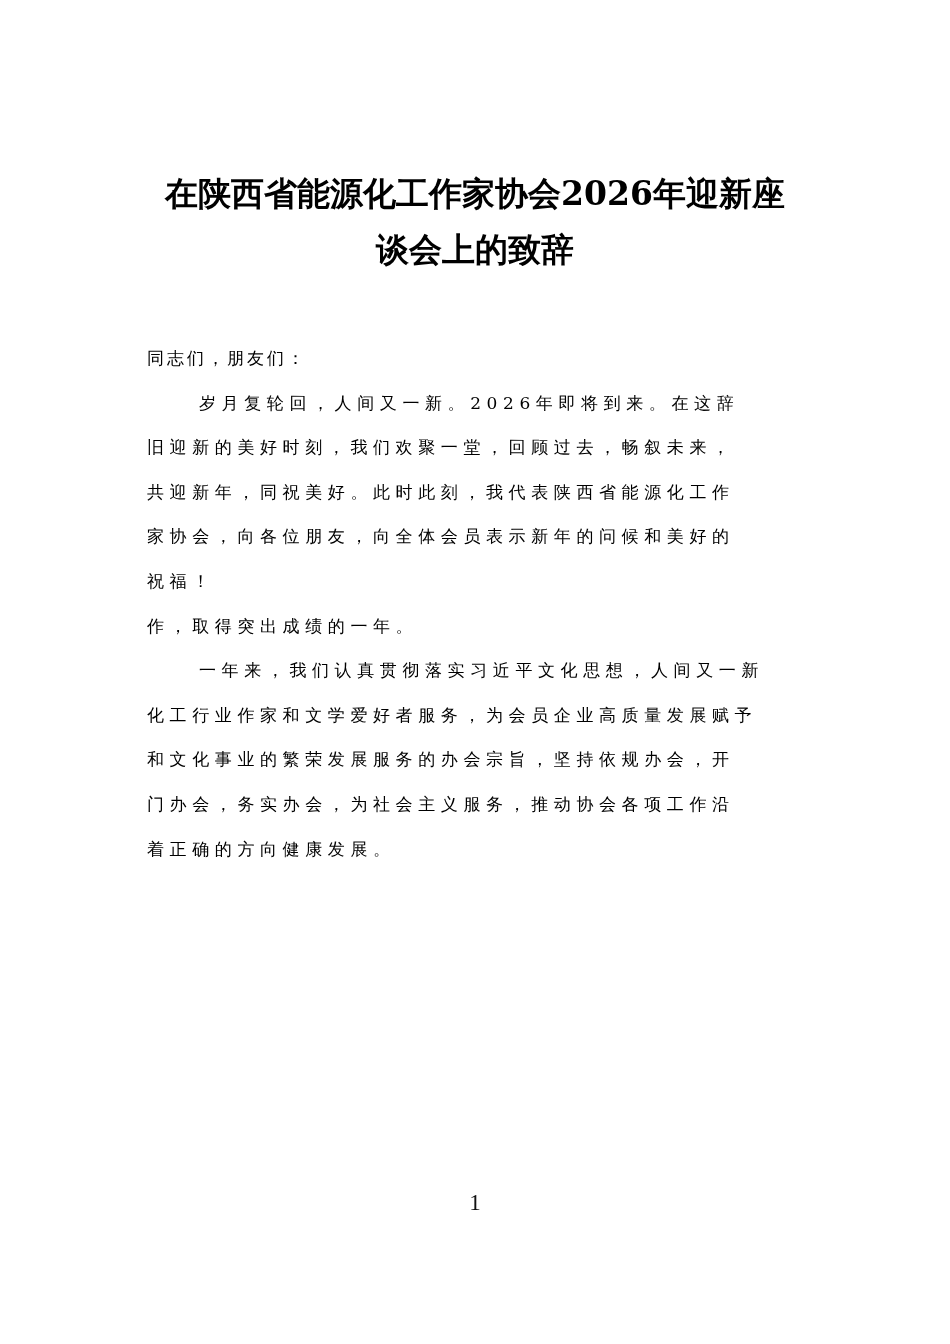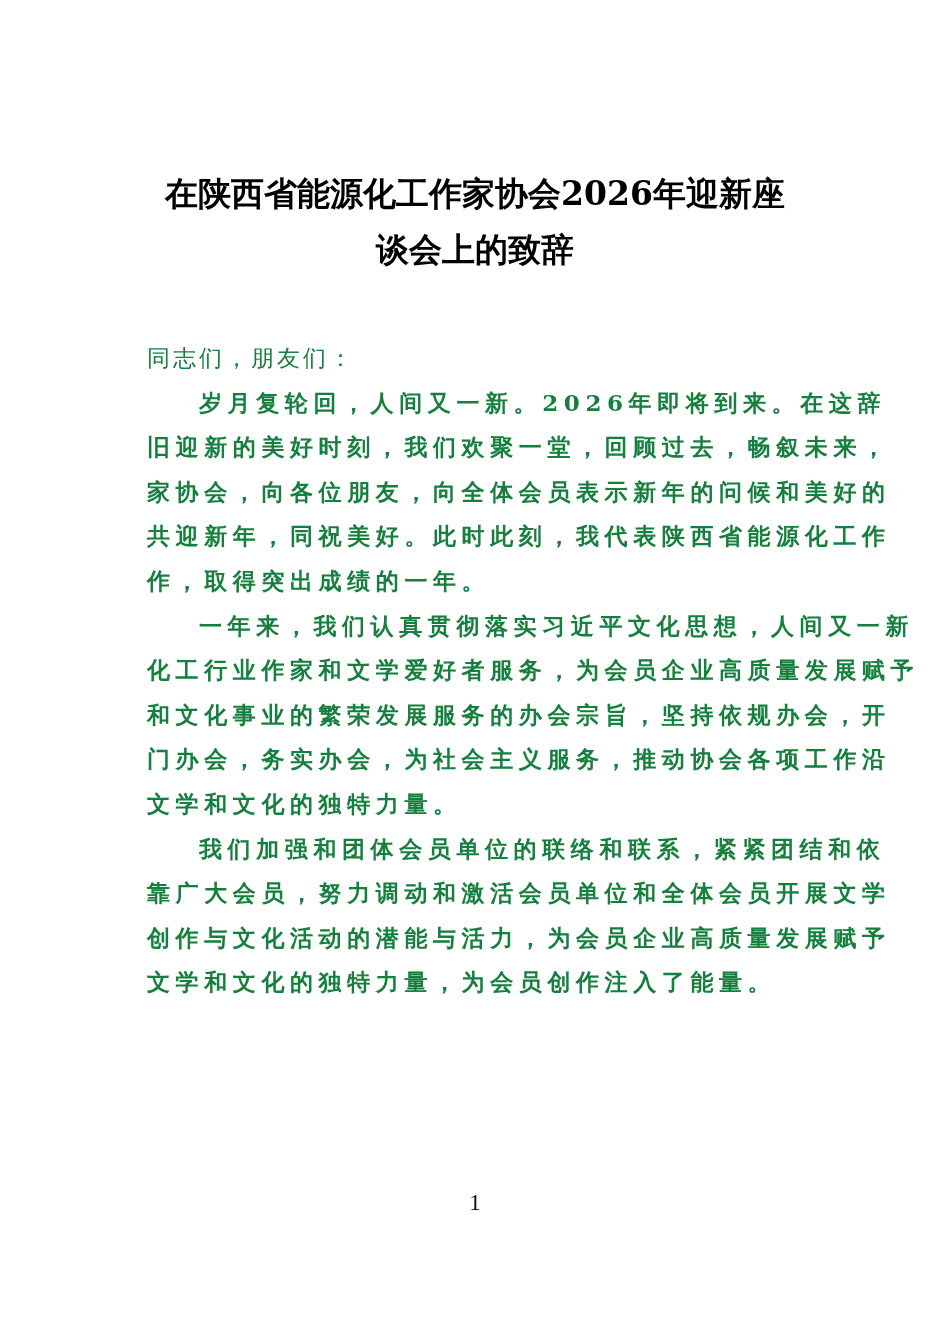--- a/index.html
+++ b/index.html
@@ -37,33 +37,32 @@
   .title .line {
     display: block;
     white-space: nowrap;
     text-align: center;
   }
   .body-text {
     position: absolute;
     left: 147px;
     top: 336px;
     width: 660px;
-    font-size: 23px;
+    font-size: 17px;
     line-height: 44.6px;
-    color: #15803d;
+    color: #000000;
   }
   .para {
     margin: 0;
     text-align: justify;
     text-align-last: left;
     letter-spacing: 5.6px;
   }
   .para.indent {
     text-indent: 52px;
-    font-weight: bold;
   }
   .para .ln {
     display: block;
     white-space: nowrap;
   }
   .salutation {
     margin: 0;
     letter-spacing: 3px;
   }
   .page-number {
@@ -87,39 +86,34 @@
     <span class="line">在陕西省能源化工作家协会2026年迎新座</span>
     <span class="line">谈会上的致辞</span>
   </div>
 
   <div class="body-text">
     <p class="salutation">同志们，朋友们：</p>
 
     <div class="para indent">
       <span class="ln">岁月复轮回，人间又一新。2026年即将到来。在这辞</span>
       <span class="ln" style="text-indent:0">旧迎新的美好时刻，我们欢聚一堂，回顾过去，畅叙未来，</span>
+      <span class="ln" style="text-indent:0">共迎新年，同祝美好。此时此刻，我代表陕西省能源化工作</span>
       <span class="ln" style="text-indent:0">家协会，向各位朋友，向全体会员表示新年的问候和美好的</span>
-      <span class="ln" style="text-indent:0">共迎新年，同祝美好。此时此刻，我代表陕西省能源化工作</span>
+      <span class="ln" style="text-indent:0">祝福！</span>
     </div>
 
     <div class="para indent">
       <span class="ln" style="text-indent:0">作，取得突出成绩的一年。</span>
     </div>
 
     <div class="para indent">
       <span class="ln">一年来，我们认真贯彻落实习近平文化思想，人间又一新</span>
       <span class="ln" style="text-indent:0">化工行业作家和文学爱好者服务，为会员企业高质量发展赋予</span>
       <span class="ln" style="text-indent:0">和文化事业的繁荣发展服务的办会宗旨，坚持依规办会，开</span>
       <span class="ln" style="text-indent:0">门办会，务实办会，为社会主义服务，推动协会各项工作沿</span>
-      <span class="ln" style="text-indent:0">文学和文化的独特力量。</span>
+      <span class="ln" style="text-indent:0">着正确的方向健康发展。</span>
     </div>
 
-    <div class="para indent">
-      <span class="ln">我们加强和团体会员单位的联络和联系，紧紧团结和依</span>
-      <span class="ln" style="text-indent:0">靠广大会员，努力调动和激活会员单位和全体会员开展文学</span>
-      <span class="ln" style="text-indent:0">创作与文化活动的潜能与活力，为会员企业高质量发展赋予</span>
-      <span class="ln" style="text-indent:0">文学和文化的独特力量，为会员创作注入了能量。</span>
-    </div>
   </div>
 
   <div class="page-number">1</div>
 
 </div>
 
 </body></html>

